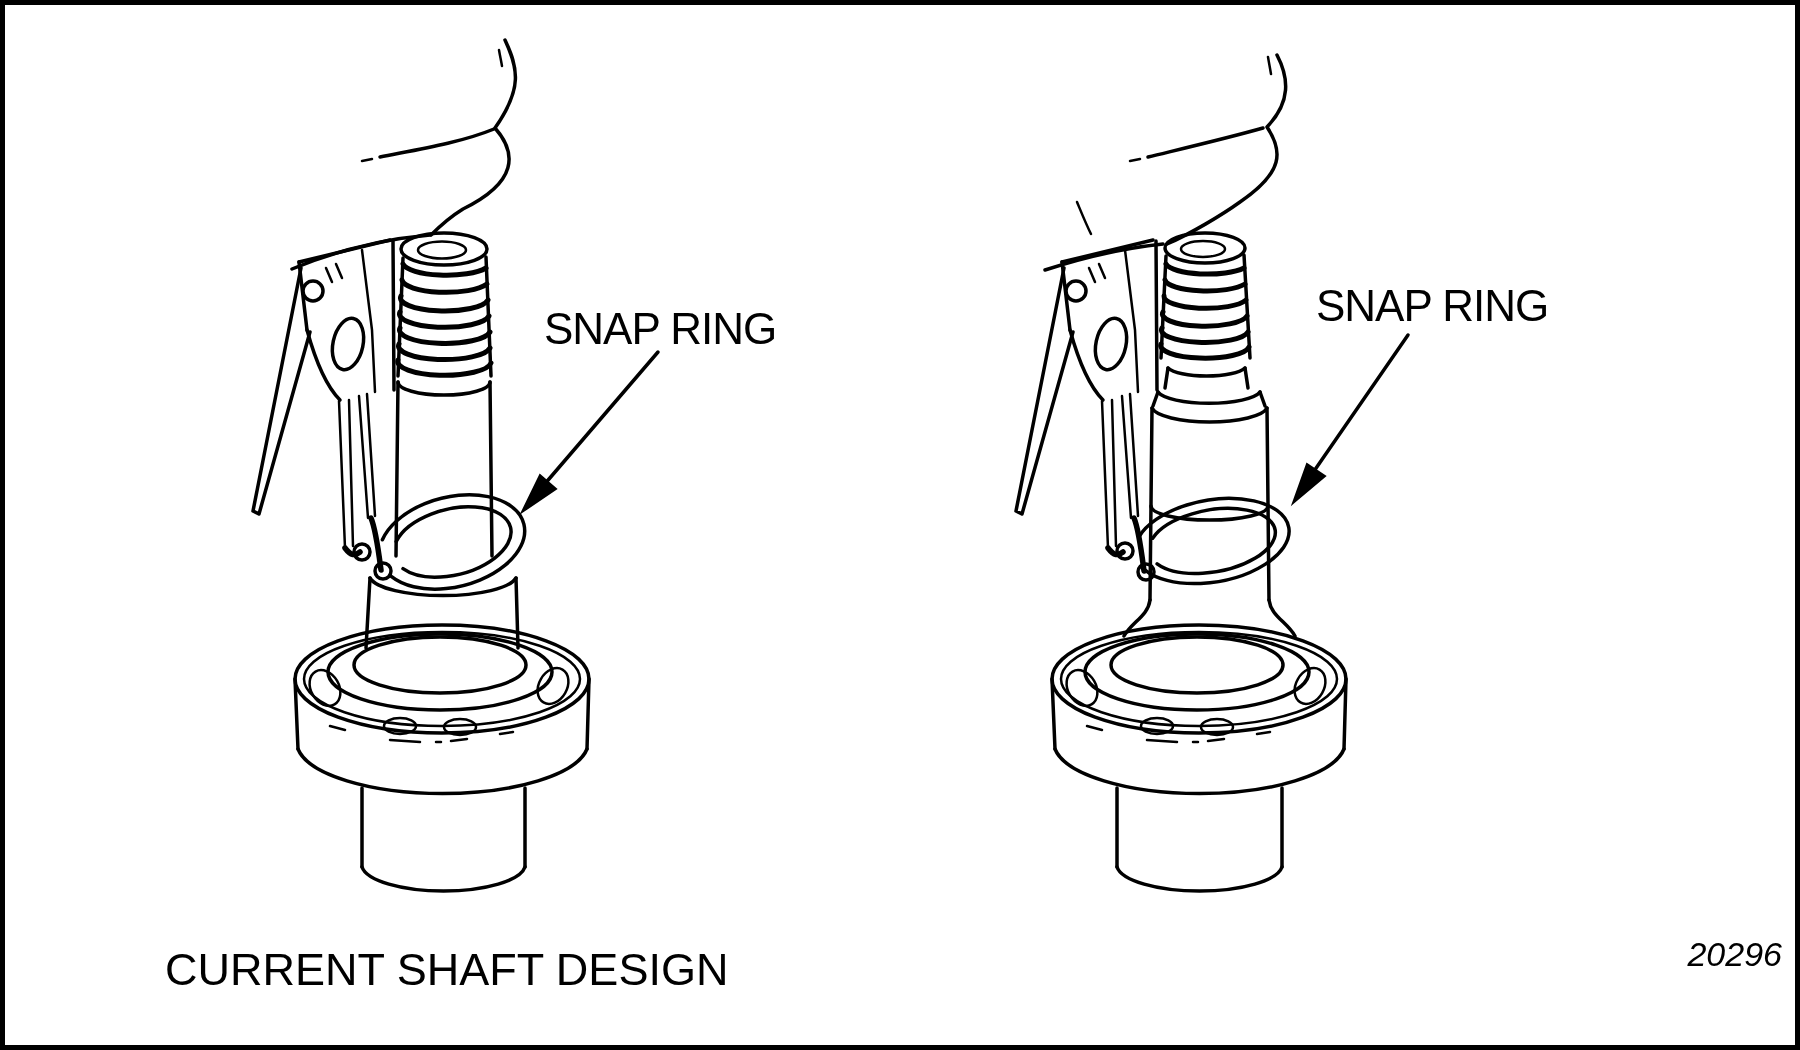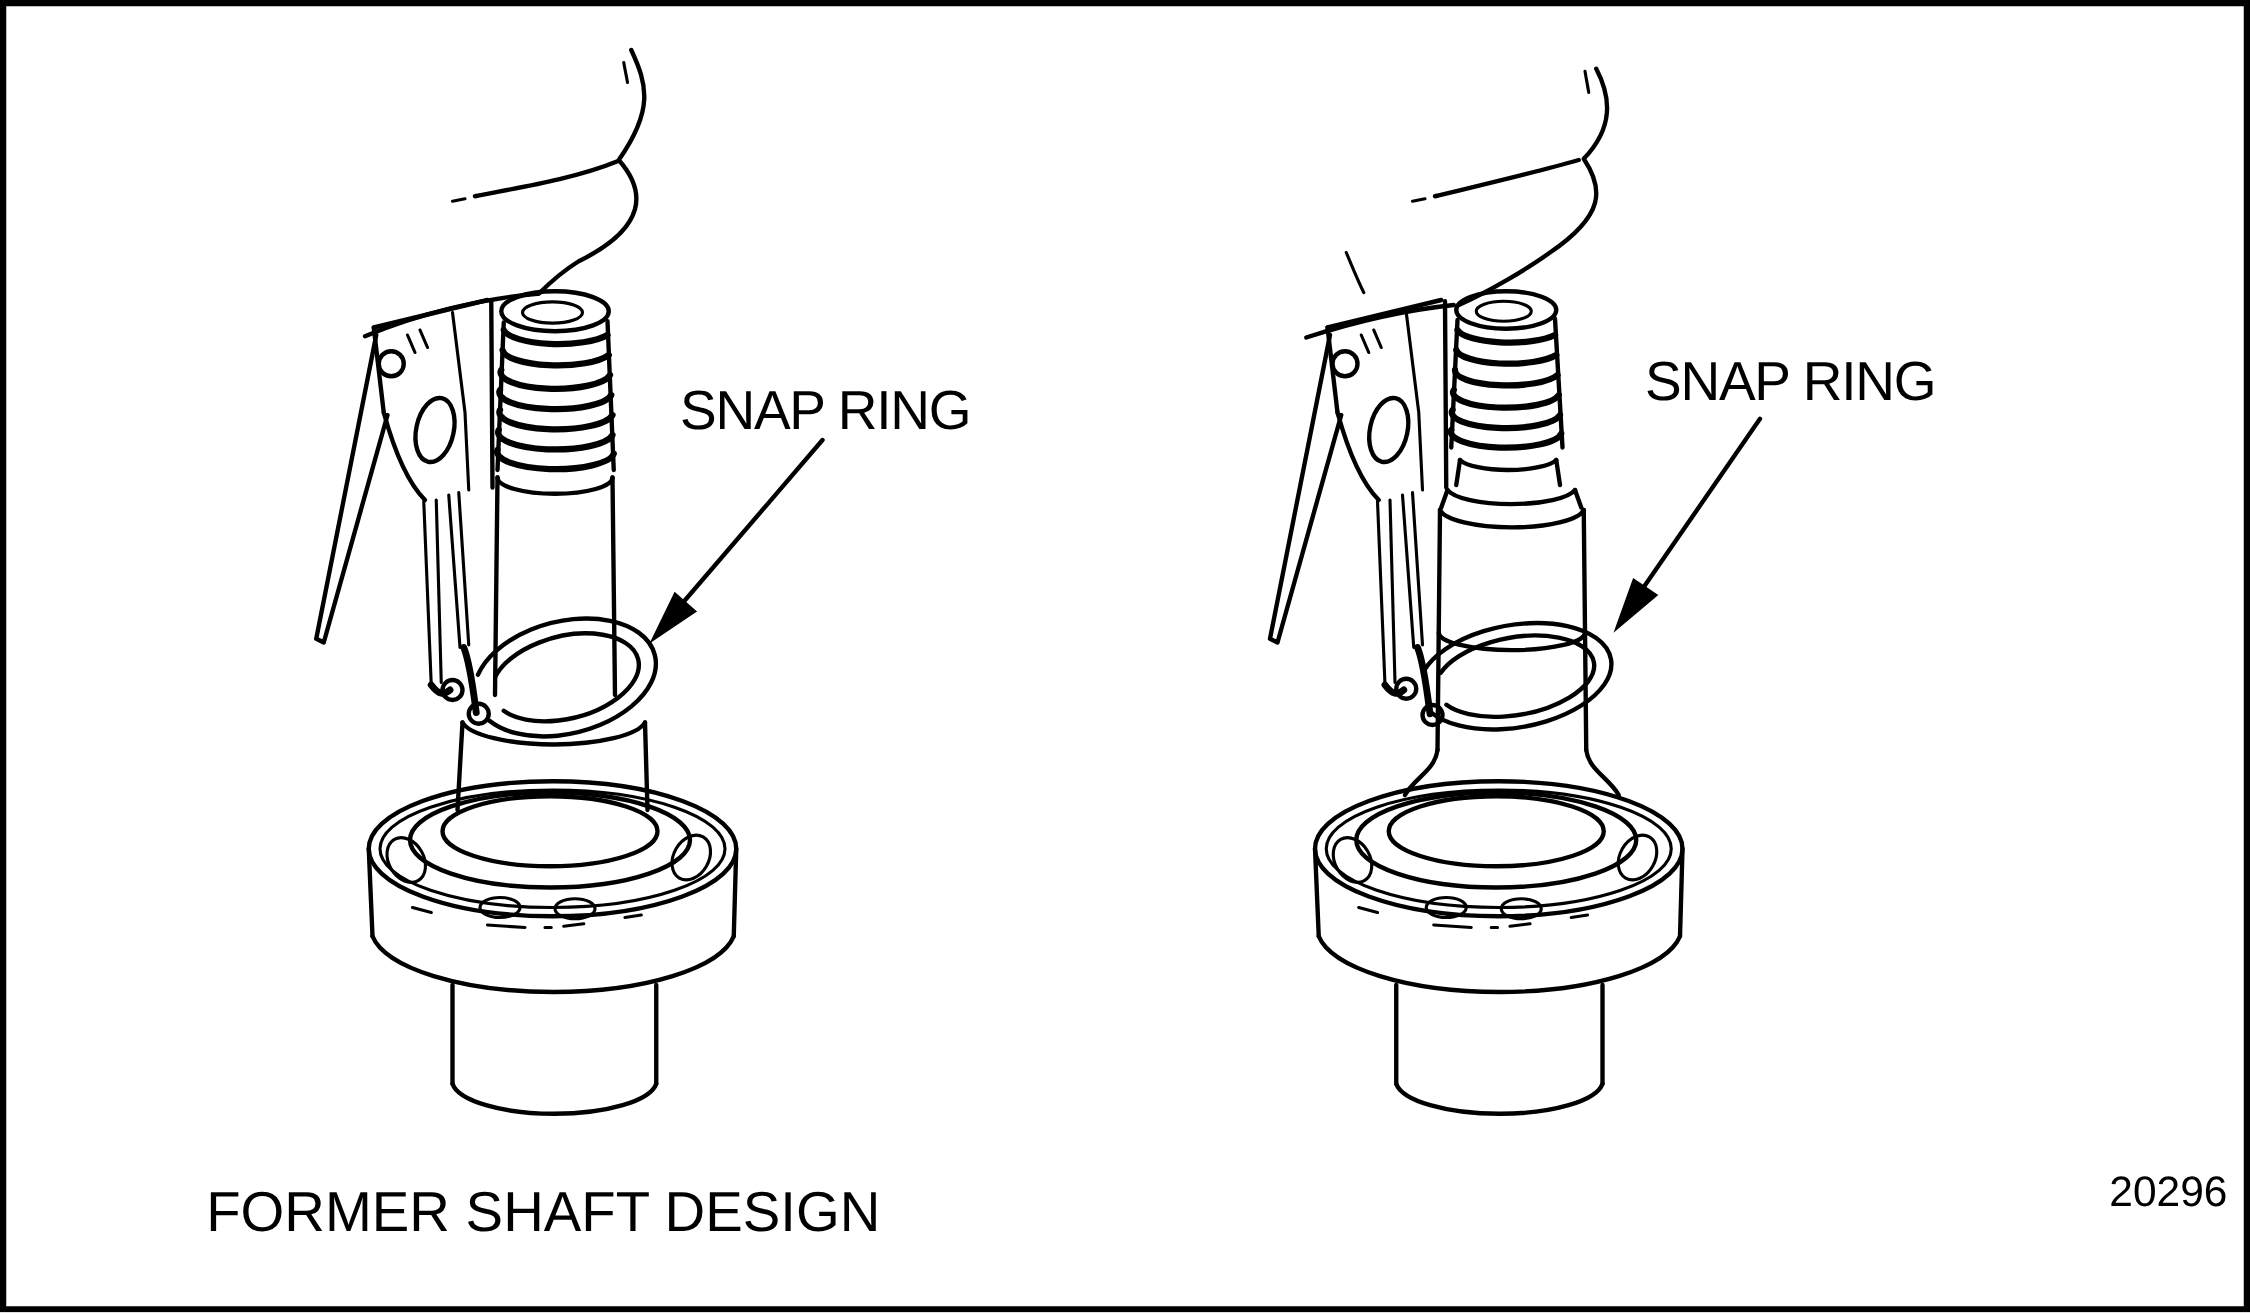--- a/index.html
+++ b/index.html
@@ -34,20 +34,21 @@
     color:var(--line,#000);
     font-size:45px;line-height:1;letter-spacing:0px;
     white-space:nowrap;
   }
   .fig-number{
     position:absolute;
     color:var(--line,#000);
     font-size:34px;line-height:1;
     right:18px;top:937px;
     white-space:nowrap;
+    font-style:italic;
   }
   .snap-label-left{left:544px;top:307px;}
   .snap-label-right{left:1316px;top:284px;}
   .caption-left{left:165px;top:947px;}
   .caption-right{left:941px;top:947px;}
 </style>
 </head>
 <body>
 
 <div class="canvas">
@@ -208,17 +209,17 @@
 
       <g>
         <path class="stroke" d="M 1408,335 L 1312,474"></path>
         <polygon class="fillblk" points="1293,503 1325,476 1307,464"></polygon>
       </g>
     </g>
   </svg>
 
   <div class="label snap-label-left">SNAP RING</div>
   <div class="label snap-label-right">SNAP RING</div>
-  <div class="caption caption-left">FORMER SHAFT DESIGN</div>
+  <div class="caption caption-left">CURRENT SHAFT DESIGN</div>
   <div class="fig-number">20296</div>
 
   <div class="frame"></div>
 </div>
 
 </body></html>

